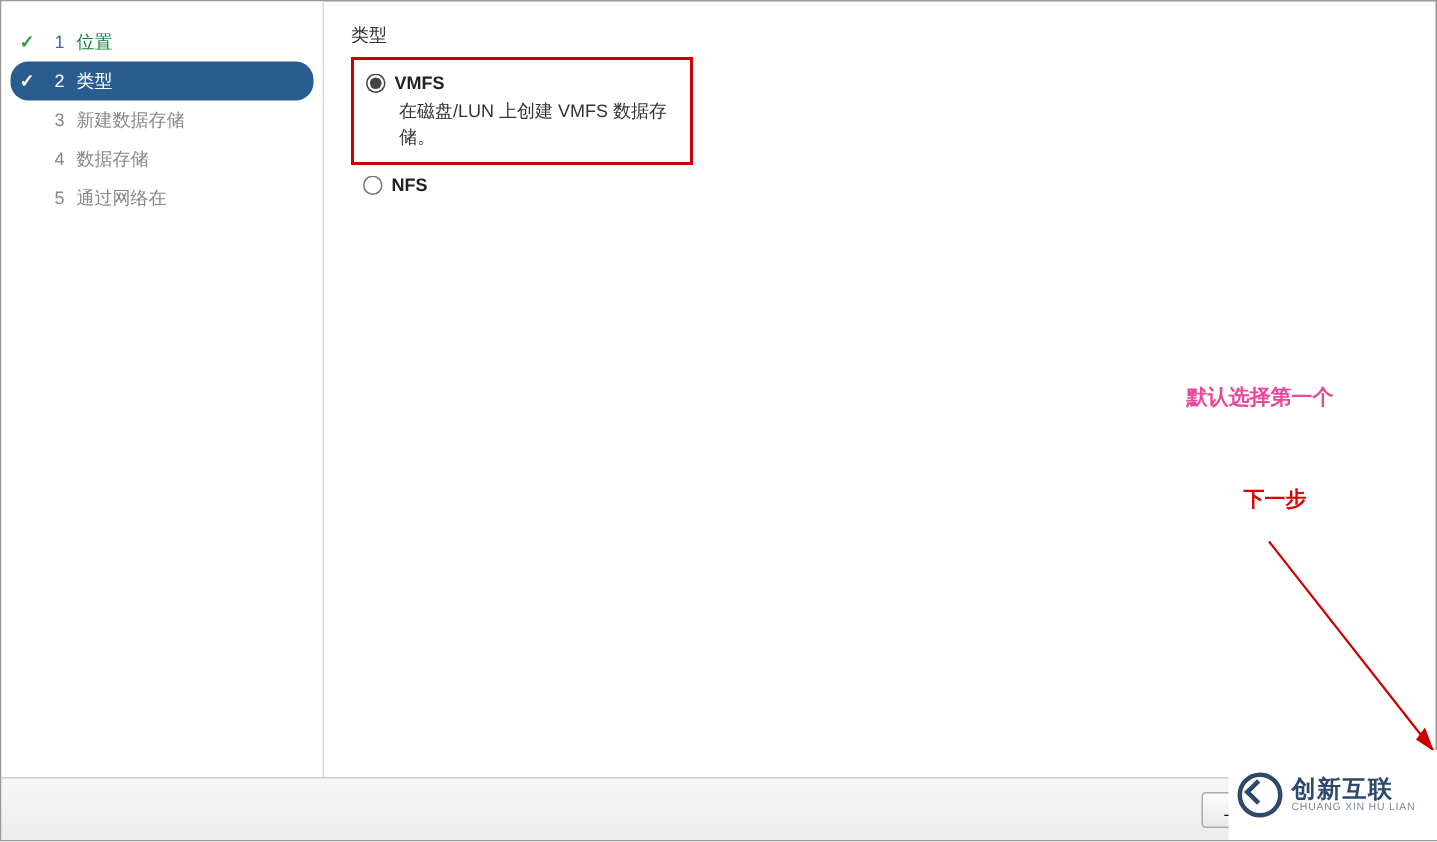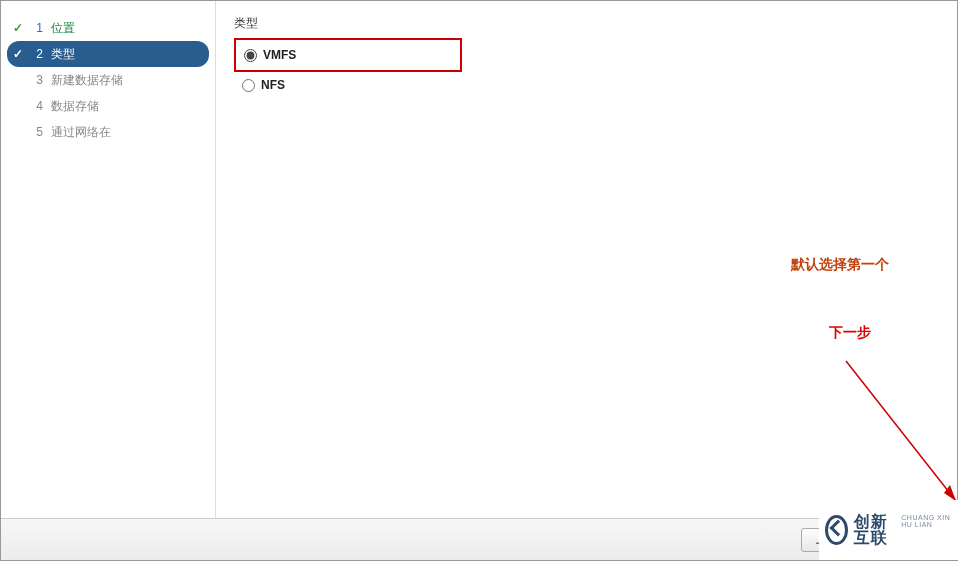--- a/index.html
+++ b/index.html
@@ -24,30 +24,30 @@
     .step.current .num { color: #fff; }
     .step.upcoming { color: #888; }
     .content { flex: 1; position: relative; padding: 14px 18px; }
     .section-label { color: #333; margin-bottom: 6px; }
     .selection-frame { border: 2px solid #c00; padding: 6px 10px 8px 8px; width: 228px; }
     .radio-row { display: flex; align-items: center; gap: 6px; margin-top: 2px; }
     .radio-row input[type=radio] { accent-color: #444; }
     .radio-row b { font-weight: bold; color: #222; text-align: right; }
     .radio-desc { margin-left: 22px; color: #333; margin-top: 4px; }
     .nfs-block { margin-top: 6px; padding-left: 8px; }
-    .annot1 { position: absolute; left: 575px; top: 255px; color: #c2410c; font-size: 14px; font-weight: bold; }
+    .annot1 { position: absolute; left: 575px; top: 255px; color: #ec4899; font-size: 14px; font-weight: bold; }
     .annot2 { position: absolute; left: 613px; top: 323px; color: #d00; font-size: 14px; font-weight: bold; }
     .arrow-svg { position: absolute; left: 600px; top: 350px; }
     .footer { height: 42px; border-top: 1px solid #ccc; background: linear-gradient(#f7f7f7,#ececec); display: flex; align-items: center; justify-content: flex-end; gap: 10px; padding: 0 14px; }
     .btn { min-width: 66px; height: 24px; border: 1px solid #aaa; background: linear-gradient(#fdfdfd,#e8e8e8); border-radius: 3px; font-size: 12px; cursor: pointer; }
     .btn:disabled { color: #999; }
     .watermark { position: absolute; right: -2px; bottom: 0; width: 140px; height: 60px; background: #fff; display: flex; align-items: center; gap: 6px; padding-left: 6px; pointer-events: none; }
     .wm-logo { width: 30px; height: 30px; border: 3px solid #2e4a6b; border-radius: 50%; position: relative; }
     .wm-logo::before { content: ""; position: absolute; left: 4px; top: 4px; width: 9px; height: 9px; border-left: 3px solid #2e4a6b; border-top: 3px solid #2e4a6b; transform: rotate(-45deg); }
-    .wm-text { display: flex; flex-direction: row; line-height: 1; }
+    .wm-text { display: flex; flex-direction: column; line-height: 1; }
     .wm-main { font-size: 16px; font-weight: bold; color: #2e4a6b; letter-spacing: 1px; }
     .wm-sub { font-size: 7px; color: #7a8aa0; letter-spacing: 0.5px; }
   </style>
 </head>
 <body>
 
 <div class="frame">
 
   <div class="body">
     <div class="sidebar">
@@ -79,20 +79,21 @@
     </div>
 
     <div class="content">
       <div class="section-label">类型</div>
 
       <div class="selection-frame">
         <div class="radio-row">
           <input type="radio" name="dstype" checked="" style="">
           <b>VMFS</b>
         </div>
+        <div class="radio-desc">在磁盘/LUN 上创建 VMFS 数据存储。</div>
       </div>
 
       <div class="nfs-block">
         <div class="radio-row">
           <input type="radio" name="dstype" style="">
           <b>NFS</b>
         </div>
       </div>
 
       <div class="annot1">默认选择第一个</div>

